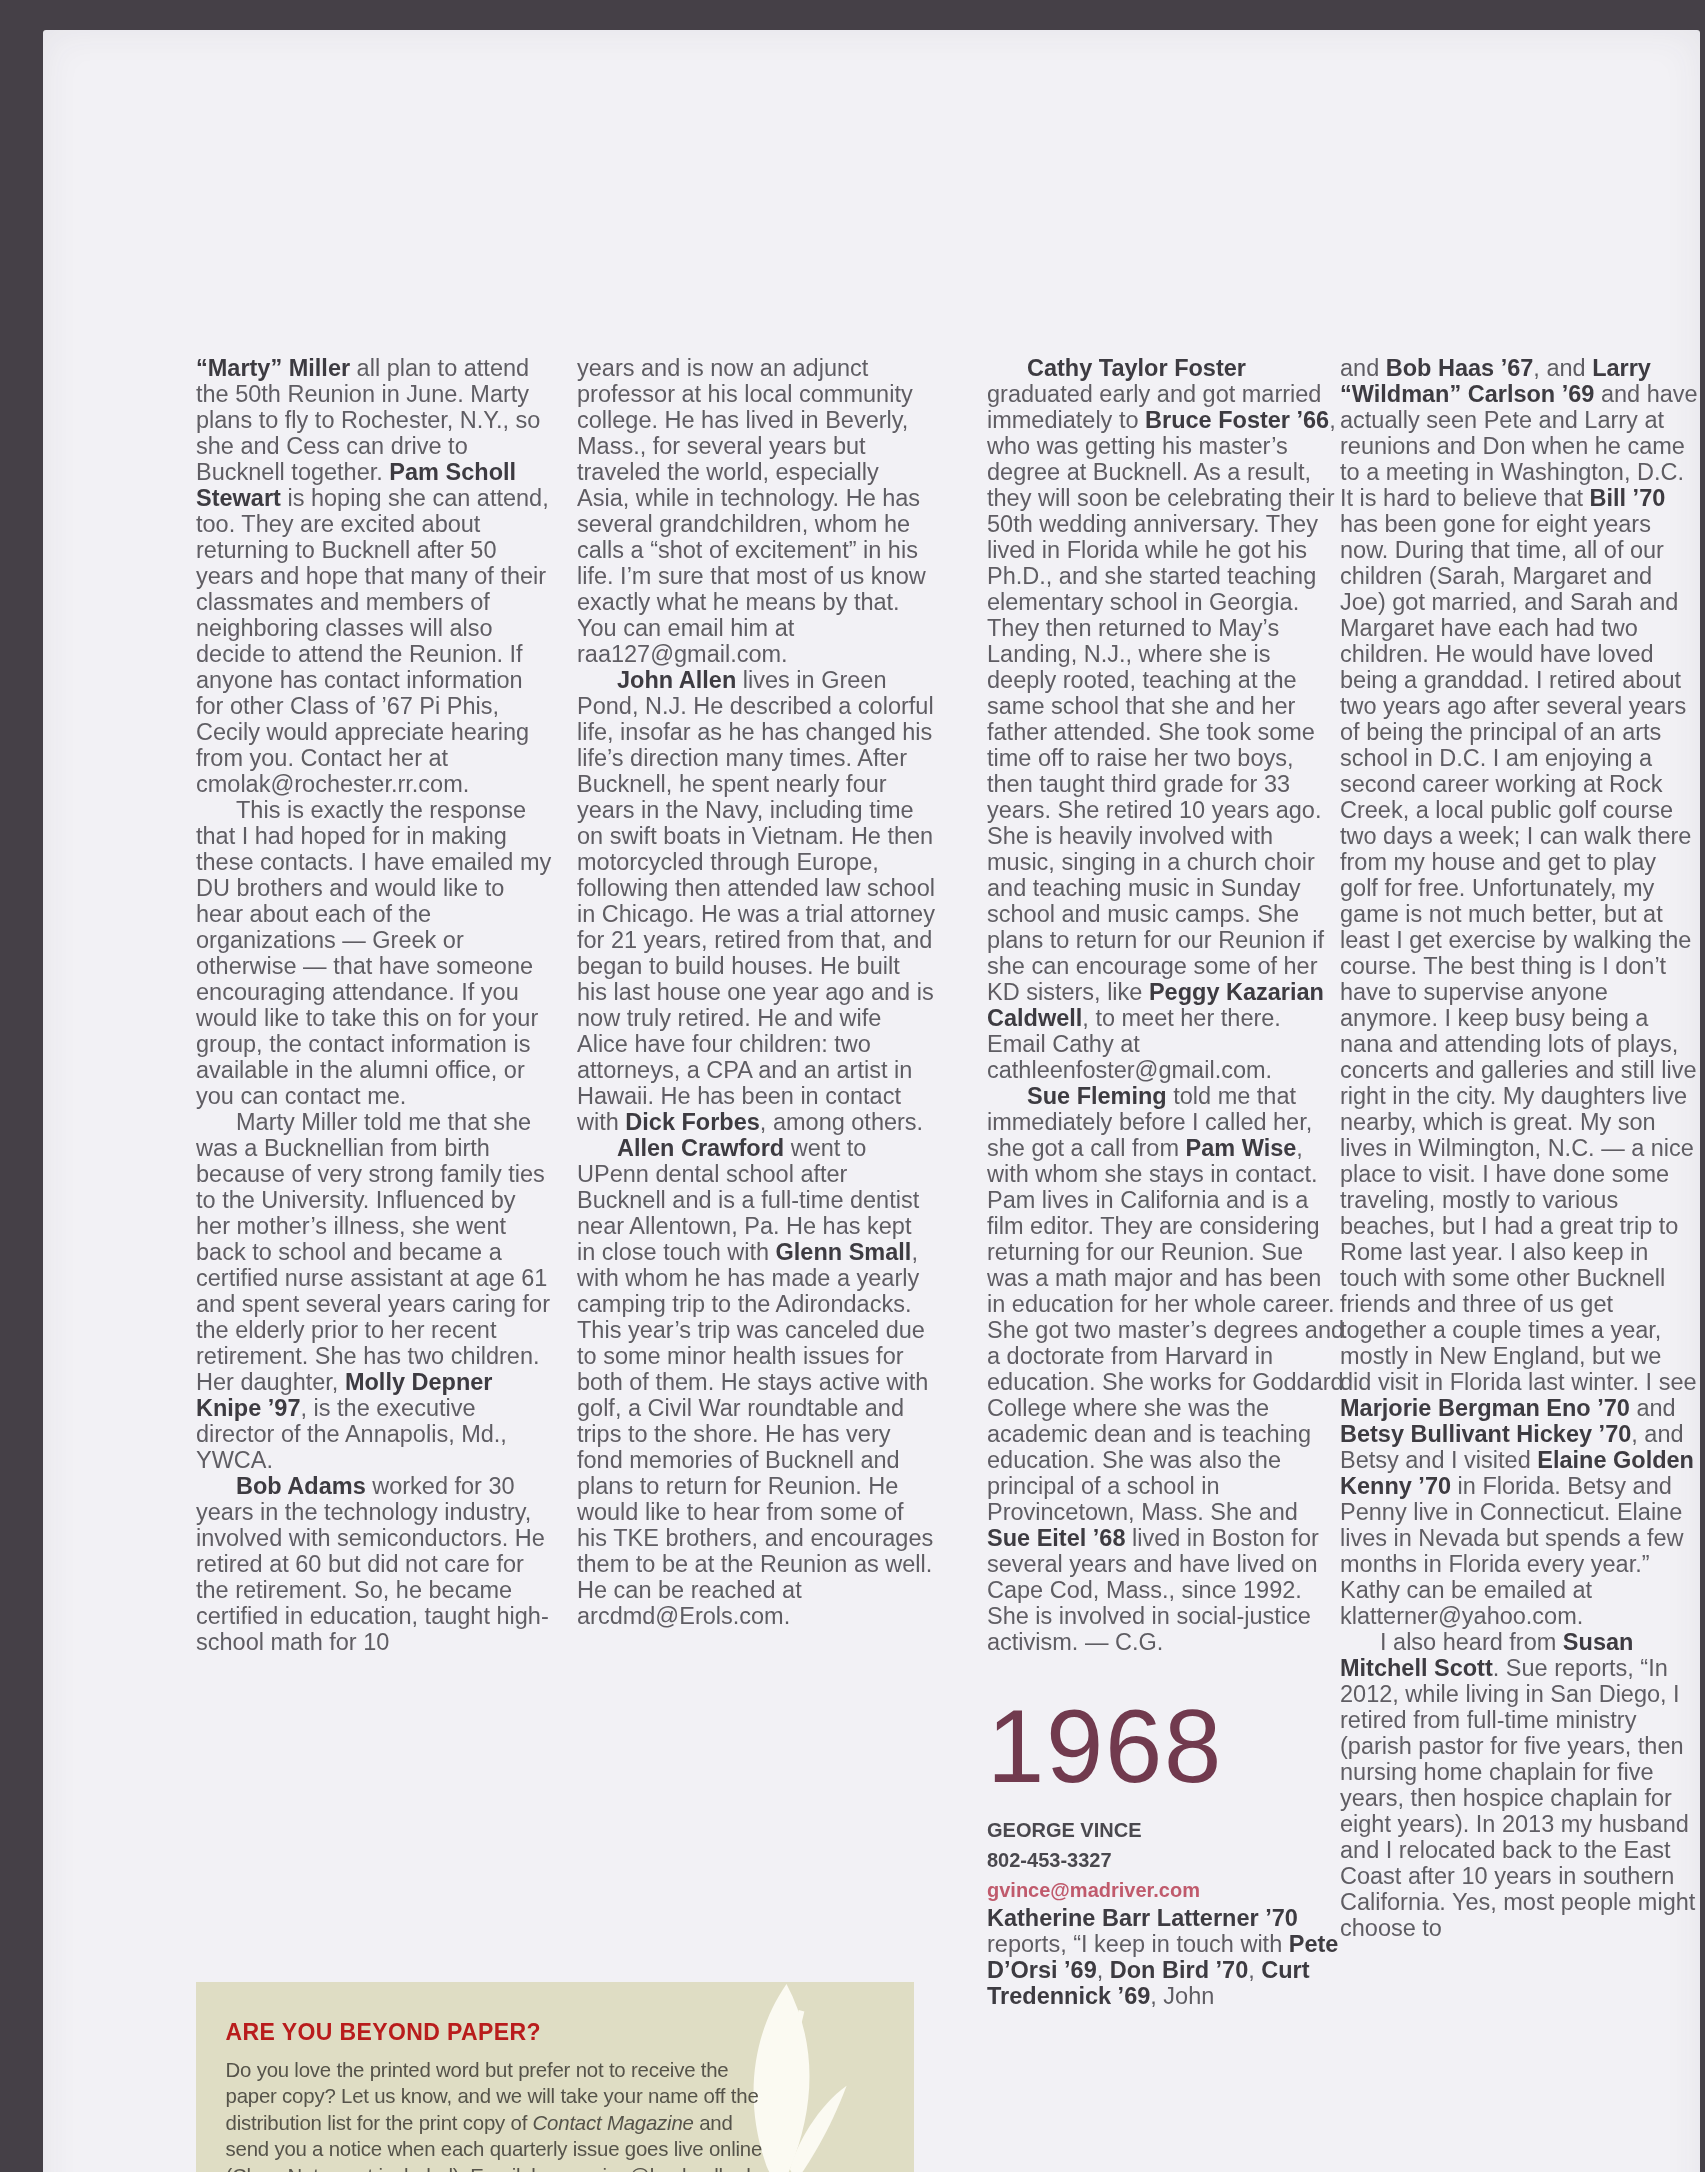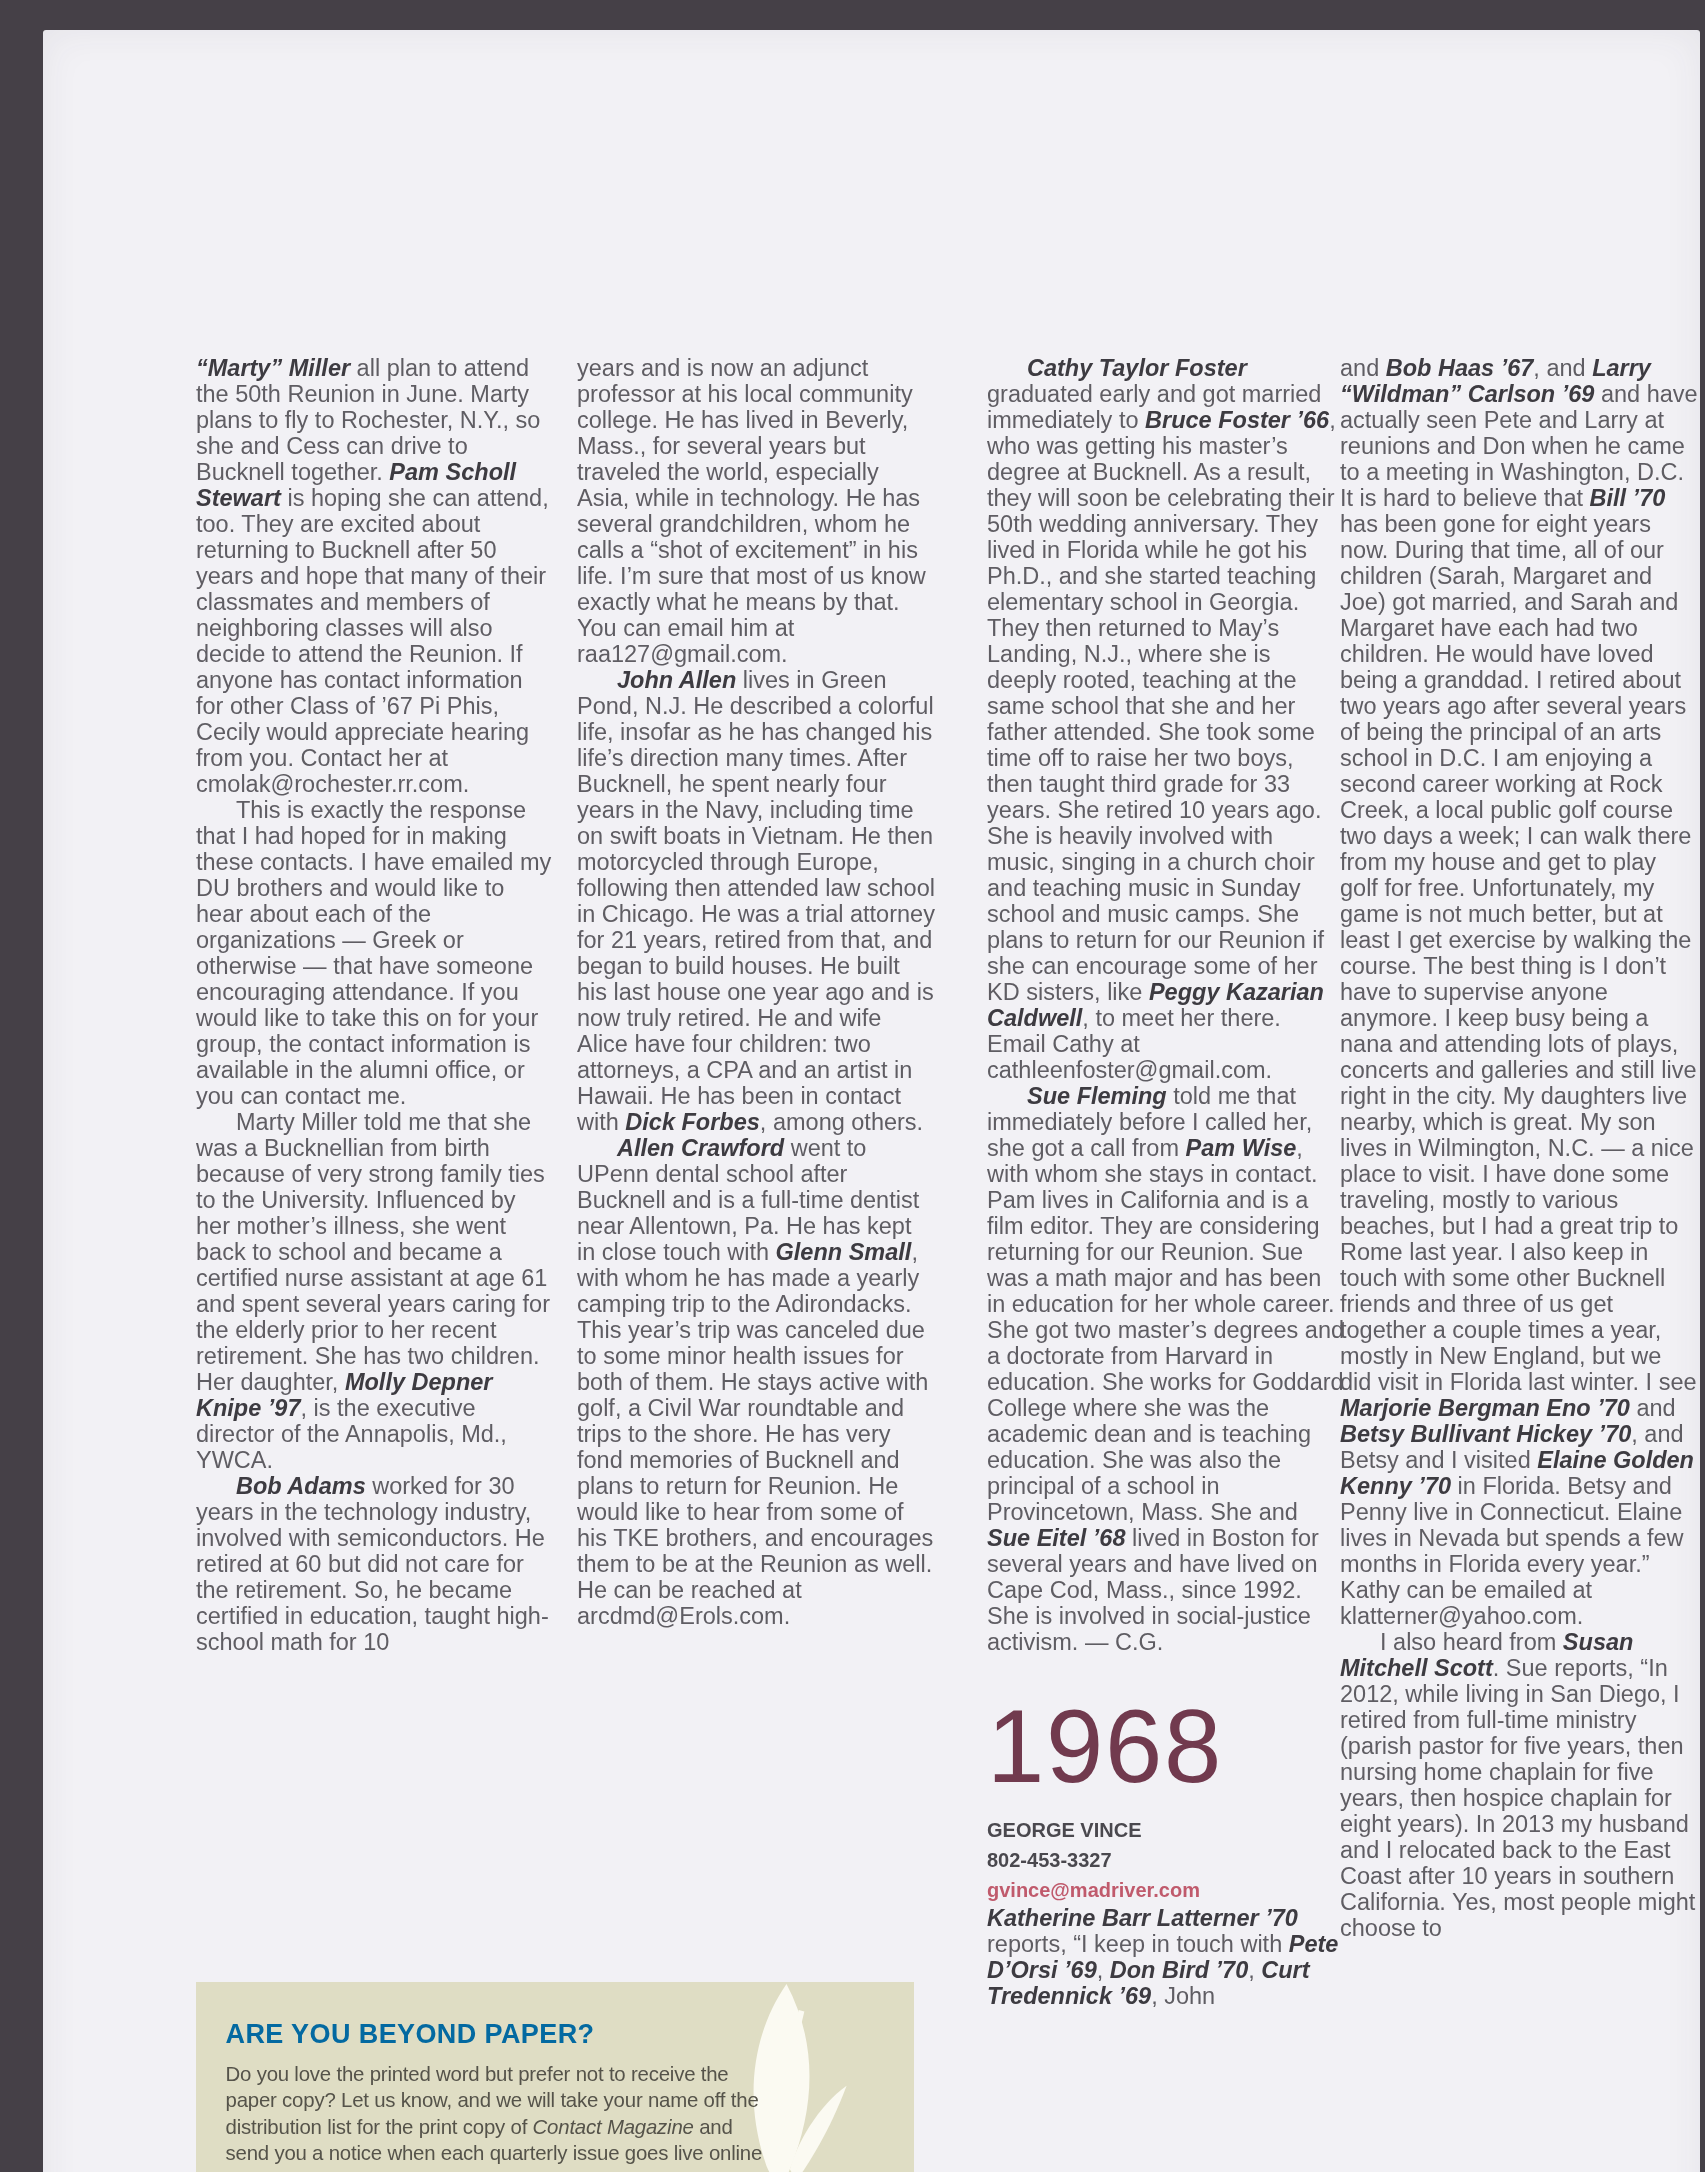--- a/index.html
+++ b/index.html
@@ -18,35 +18,35 @@
     position:absolute;top:325px;width:358px;
     font-size:23.5px;line-height:26px;color:#5f5d63;
     text-align:left;
   }
   .col-1{left:153px;}
   .col-2{left:534px;}
   .col-3{left:944px;}
   .col-4{left:1297px;}
   .col p{margin:0;padding:0;}
   .col p.indent{text-indent:40px;}
-  .col b{color:#3d3b41;font-weight:700;font-style:italic;}
+  .col b{color:#3d3b41;font-weight:700;}
   .year-block{margin-top:43px;}
   .year-heading{
     font-size:103px;line-height:98px;letter-spacing:1.7px;
     color:#713a4e;font-weight:400;
   }
   .contact-block{margin-top:19px;font-weight:700;font-size:20px;line-height:30px;color:#4a484e;}
   .contact-email{color:#c05a6c;}
   .katherine-para{margin-top:40px;}
   .beyond-box{
     position:absolute;left:153px;top:1952px;width:718px;height:273px;
     background:#dfddc4;overflow:hidden;
   }
   .box-inner{position:relative;z-index:2;padding:37px 143px 0 29.5px;}
-  .box-title{font-size:27px;font-weight:700;color:#0369a1;letter-spacing:0.4px;margin:0 0 11.3px 0;}
+  .box-title{font-size:23px;font-weight:700;color:#b91c1c;letter-spacing:0.4px;margin:0 0 11.3px 0;}
   .box-body{font-size:20.4px;line-height:26.5px;color:#55534a;margin:0;letter-spacing:-0.2px;}
   .leaf{position:absolute;right:56px;top:-2.6px;width:143px;height:217px;z-index:1;}
 </style>
 </head>
 <body>
 
 <div class="page">
 
   <div class="col col-1">
     <p><b>“Marty” Miller</b><span> all plan to attend the 50th Reunion in June. Marty plans to fly to Rochester, N.Y., so she and Cess can drive to Bucknell together. </span><b>Pam Scholl Stewart</b><span> is hoping she can attend, too. They are excited about returning to Bucknell after 50 years and hope that many of their classmates and members of neighboring classes will also decide to attend the Reunion. If anyone has contact information for other Class of ’67 Pi Phis, Cecily would appreciate hearing from you. Contact her at cmolak@rochester.rr.com.</span></p>

